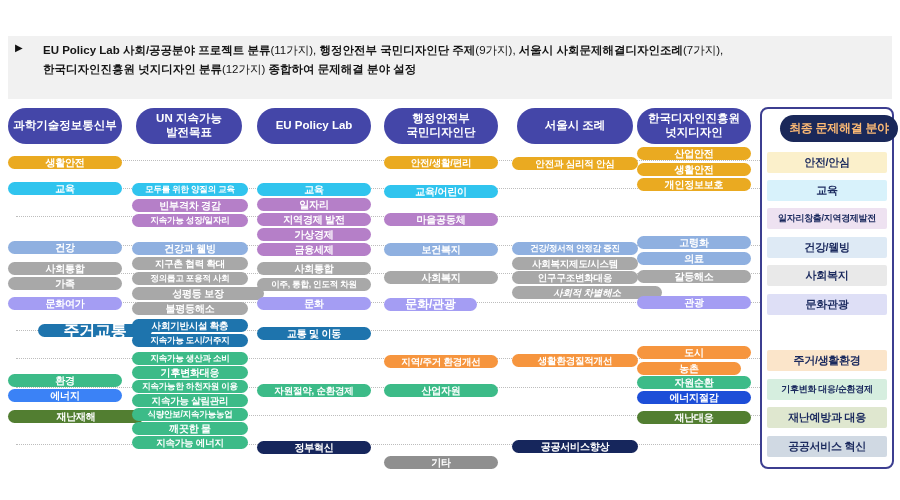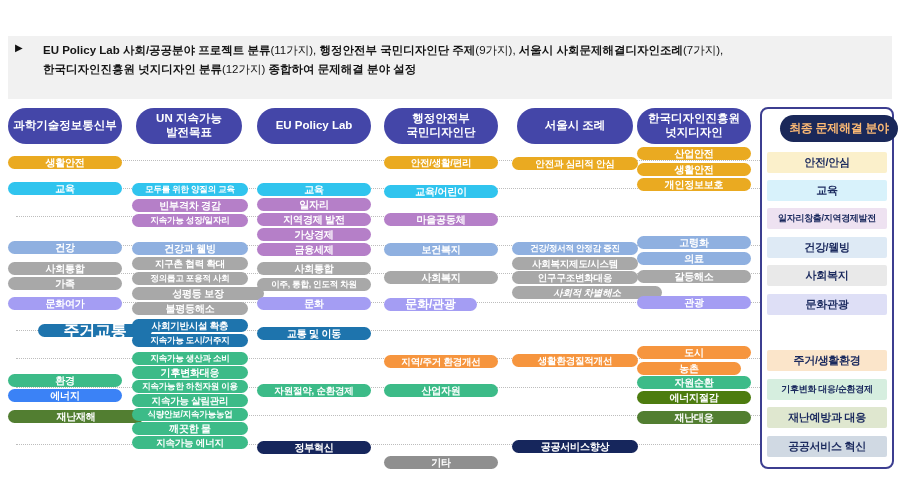--- a/index.html
+++ b/index.html
@@ -126,15 +126,15 @@
     <div class="pill" style="left: 637px; width: 114px; top: 147px; background: rgb(234, 170, 33); font-size: 10px;">산업안전</div>
     <div class="pill" style="left: 637px; width: 114px; top: 163px; background: rgb(234, 170, 33); font-size: 10px;">생활안전</div>
     <div class="pill" style="left: 637px; width: 114px; top: 178px; background: rgb(234, 170, 33); font-size: 10px;">개인정보보호</div>
     <div class="pill" style="left: 637px; width: 114px; top: 236px; background: rgb(143, 176, 224); font-size: 10px;">고령화</div>
     <div class="pill" style="left: 637px; width: 114px; top: 252px; background: rgb(143, 176, 224); font-size: 10px;">의료</div>
     <div class="pill" style="left: 637px; width: 114px; top: 270px; background: rgb(168, 168, 168); font-size: 10px;">갈등해소</div>
     <div class="pill" style="left: 637px; width: 114px; top: 296px; background: rgb(164, 157, 243); font-size: 10px;">관광</div>
     <div class="pill" style="left: 637px; width: 114px; top: 346px; background: rgb(246, 149, 62); font-size: 10px;">도시</div>
     <div class="pill" style="left: 637px; width: 104px; top: 362px; background: rgb(246, 149, 62); font-size: 10px;">농촌</div>
     <div class="pill" style="left: 637px; width: 114px; top: 376px; background: rgb(60, 187, 136); font-size: 10px;">자원순환</div>
-    <div class="pill" style="left: 637px; width: 114px; top: 391px; background: #4d7c0f; font-size: 10px;">에너지절감</div>
+    <div class="pill" style="left: 637px; width: 114px; top: 391px; background: #1d4ed8; font-size: 10px;">에너지절감</div>
     <div class="pill" style="left: 637px; width: 114px; top: 411px; background: rgb(82, 126, 49); font-size: 10px;">재난대응</div>
   </div>
 
 </body></html>

